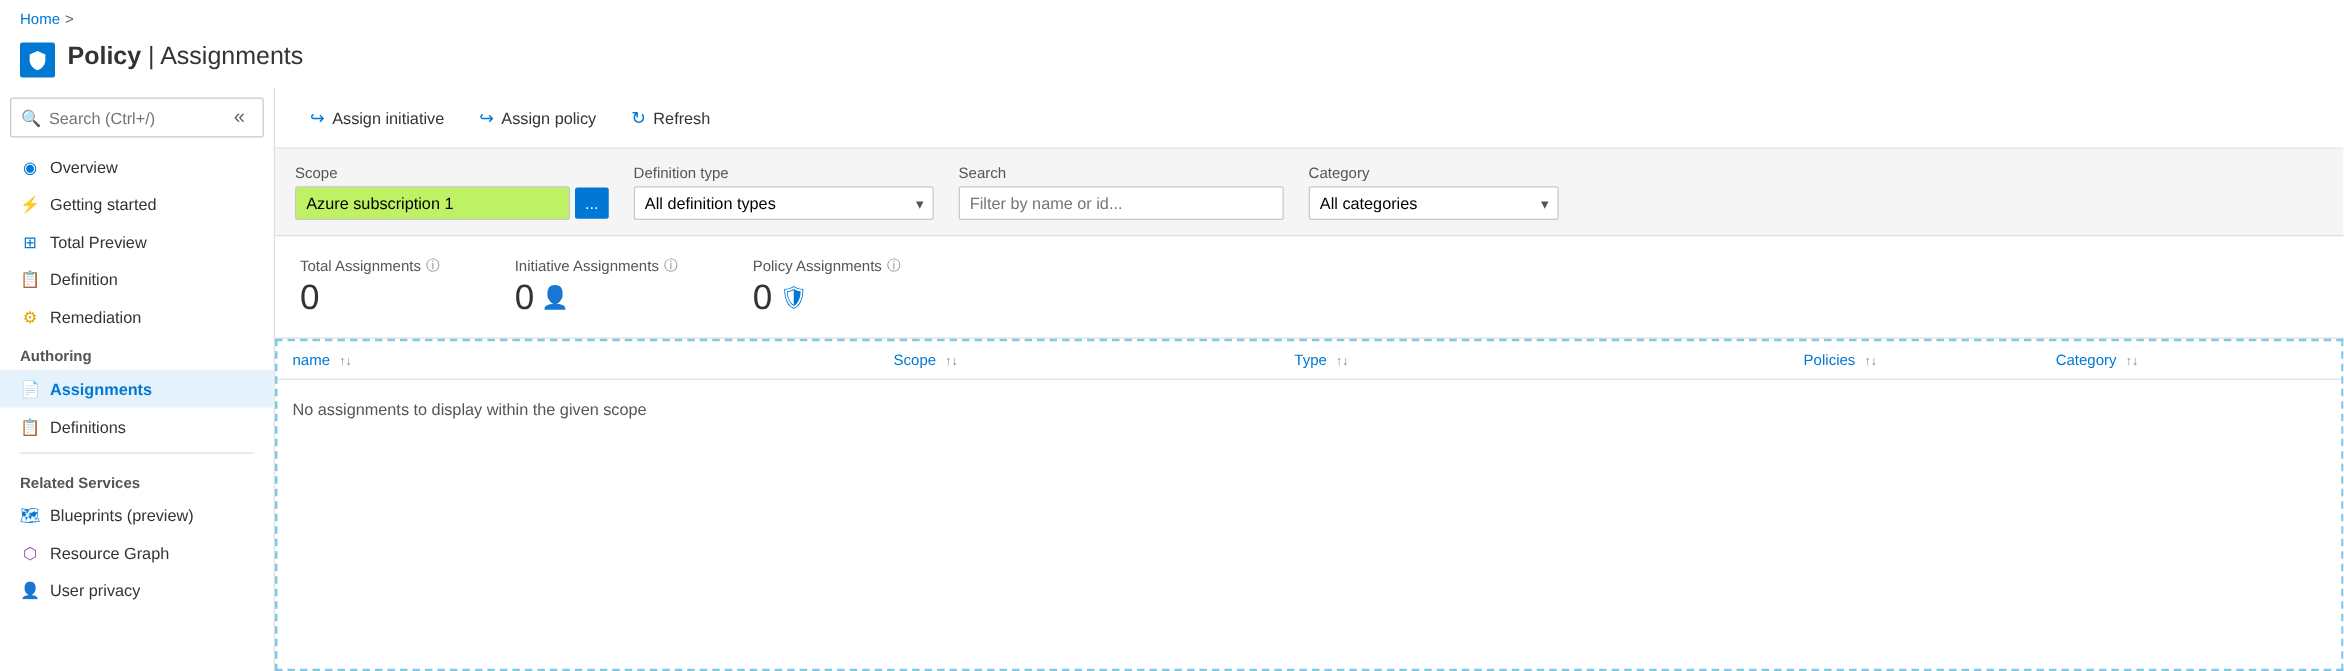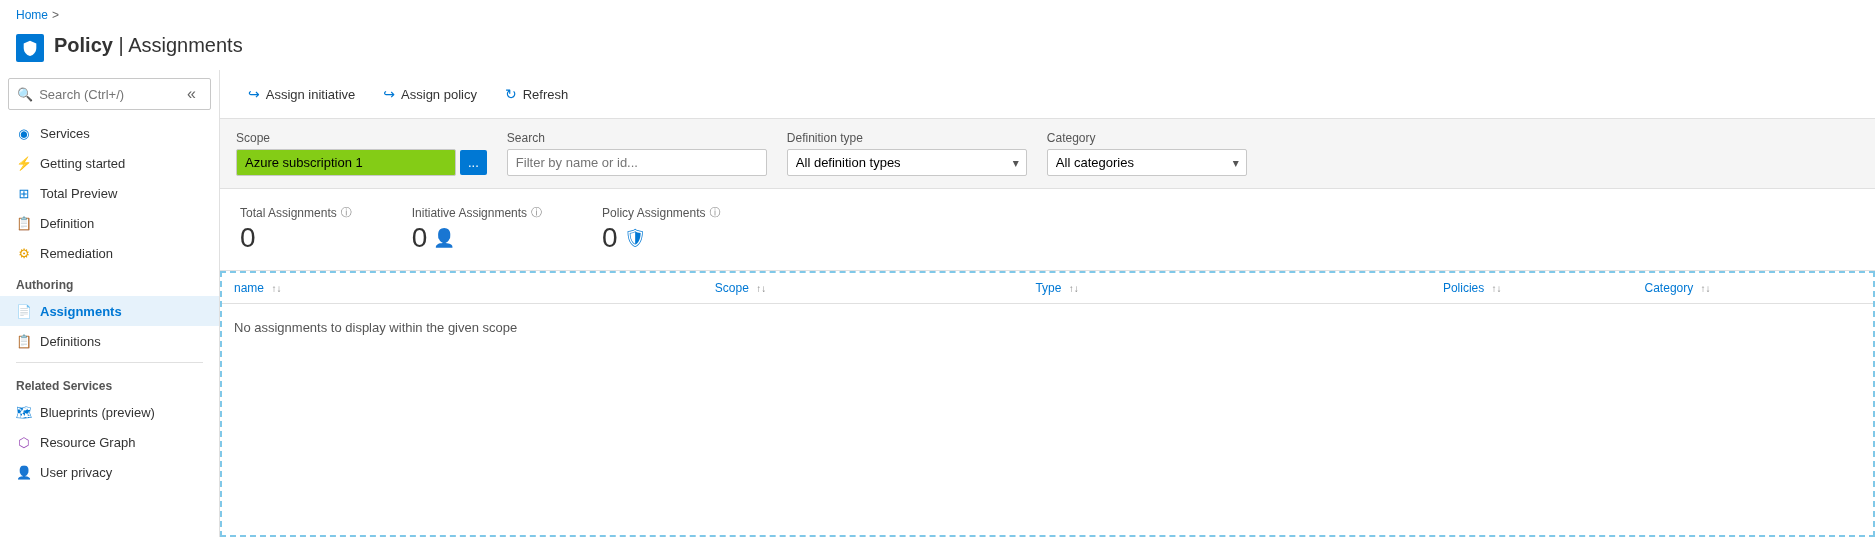--- a/index.html
+++ b/index.html
@@ -38,21 +38,21 @@
     
     .toolbar { display: flex; align-items: center; padding: 10px 16px; gap: 4px; border-bottom: 1px solid #e0e0e0; }
     .toolbar-btn { display: flex; align-items: center; gap: 6px; padding: 6px 12px; border: none; background: none; cursor: pointer; font-size: 13px; color: #333; border-radius: 2px; }
     .toolbar-btn .btn-icon { color: #0078d4; font-size: 14px; }
 
     
     .filter-bar { background: #f5f5f5; padding: 12px 16px; display: flex; gap: 20px; align-items: flex-end; border-bottom: 1px solid #e0e0e0; }
     .filter-group { display: flex; flex-direction: column; gap: 4px; }
     .filter-label { font-size: 12px; color: #555; font-weight: 500; }
     .filter-input-row { display: flex; gap: 4px; align-items: center; }
-    .filter-text-input { border: 1px solid #c8c8c8; padding: 5px 8px; font-size: 13px; border-radius: 2px; background: #84cc16; min-width: 220px; }
+    .filter-text-input { border: 1px solid #c8c8c8; padding: 5px 8px; font-size: 13px; border-radius: 2px; background: #bef264; min-width: 220px; }
     .filter-select { border: 1px solid #c8c8c8; padding: 5px 24px 5px 8px; font-size: 13px; border-radius: 2px; background: white; min-width: 240px; appearance: none; cursor: pointer; }
     .select-wrapper { position: relative; display: inline-block; }
     .select-wrapper::after { content: '▾'; position: absolute; right: 8px; top: 50%; transform: translateY(-50%); pointer-events: none; color: #555; font-size: 12px; }
     .scope-btn { background: #0078d4; color: white; border: none; padding: 5px 8px; border-radius: 2px; cursor: pointer; font-size: 13px; }
     .search-filter-input { border: 1px solid #c8c8c8; padding: 5px 8px; font-size: 13px; border-radius: 2px; background: white; min-width: 260px; color: #aaa; }
     .category-select { min-width: 200px; }
 
     
     .stats-row { display: flex; gap: 60px; padding: 16px 20px; border-bottom: 1px solid #e0e0e0; }
     .stat-item { display: flex; flex-direction: column; gap: 2px; }
@@ -98,21 +98,21 @@
 
   <div class="sidebar">
     <div class="search-box">
       <span style="color:#666;font-size:13px;">🔍</span>
       <input type="text" placeholder="Search (Ctrl+/)" style="">
       <span class="collapse-btn" title="Collapse">«</span>
     </div>
 
     <div class="nav-item">
       <span class="nav-icon" style="color:#0078d4;">◉</span>
-      <span>Services</span>
+      <span>Overview</span>
     </div>
     <div class="nav-item">
       <span class="nav-icon" style="color:#e8a000;">⚡</span>
       <span>Getting started</span>
     </div>
     <div class="nav-item">
       <span class="nav-icon" style="color:#0078d4;">⊞</span>
       <span>Total Preview</span>
     </div>
     <div class="nav-item">
@@ -172,33 +172,33 @@
     <div class="filter-bar">
       <div class="filter-group">
         <label class="filter-label">Scope</label>
         <div class="filter-input-row">
           <input type="text" class="filter-text-input" value="Azure subscription 1" style="">
           <button class="scope-btn">...</button>
         </div>
       </div>
 
       <div class="filter-group">
-        <label class="filter-label">Search</label>
-        <input type="text" class="search-filter-input" placeholder="Filter by name or id..." style="">
-      </div>
-
-      <div class="filter-group">
         <label class="filter-label">Definition type</label>
         <div class="select-wrapper">
           <select class="filter-select">
             <option>All definition types</option>
             <option>Initiative</option>
             <option>Policy</option>
           </select>
         </div>
+      </div>
+
+      <div class="filter-group">
+        <label class="filter-label">Search</label>
+        <input type="text" class="search-filter-input" placeholder="Filter by name or id..." style="">
       </div>
 
       <div class="filter-group">
         <label class="filter-label">Category</label>
         <div class="select-wrapper">
           <select class="filter-select category-select">
             <option>All categories</option>
           </select>
         </div>
       </div>

